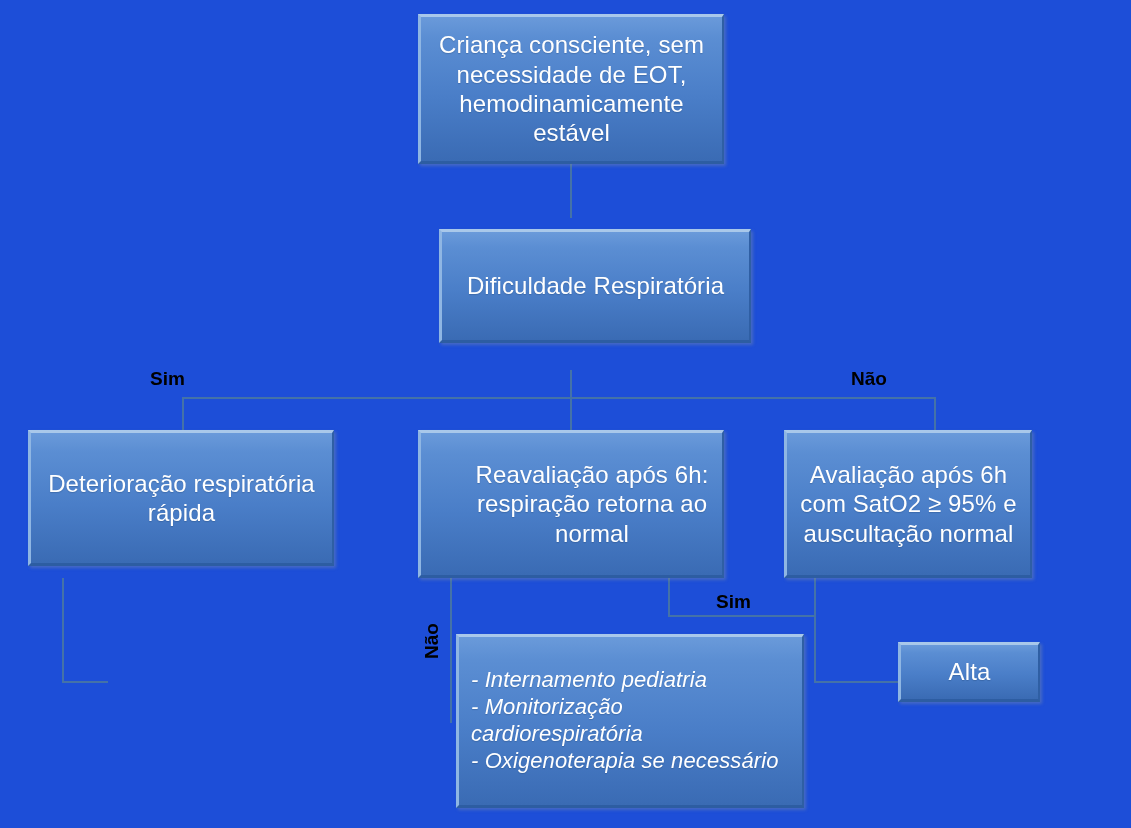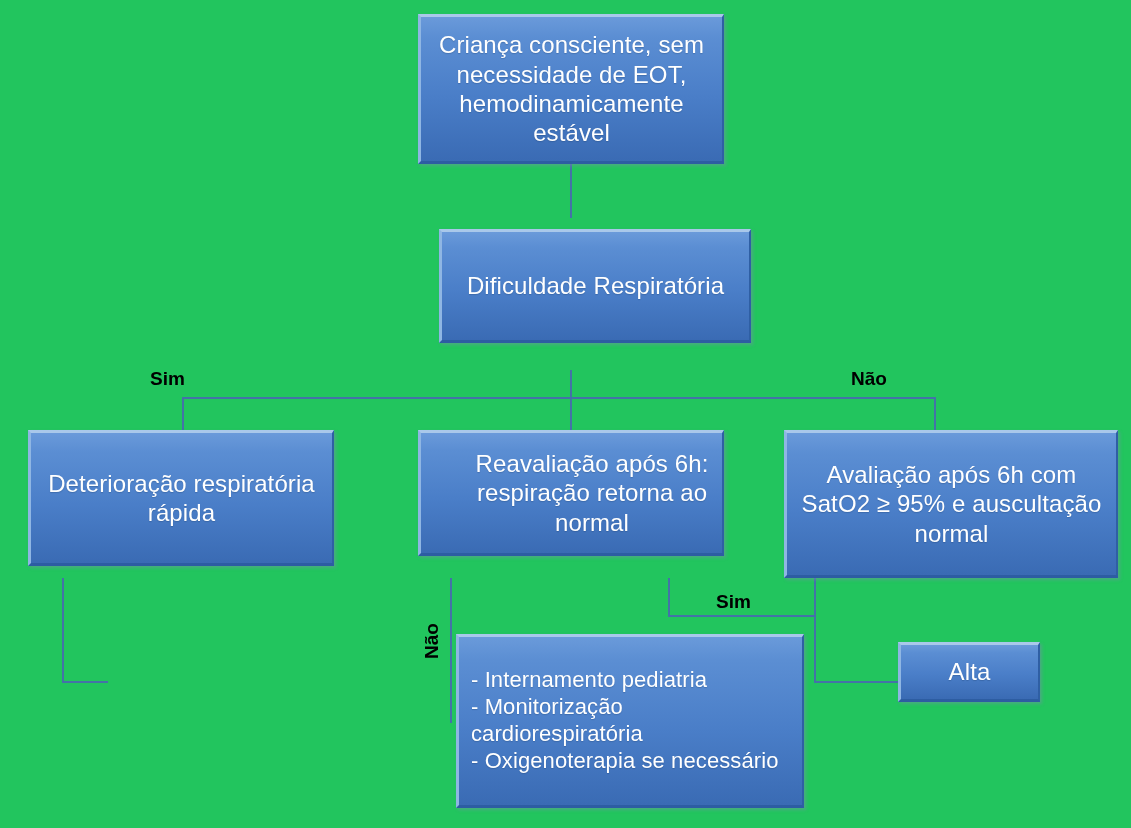--- a/index.html
+++ b/index.html
@@ -7,21 +7,21 @@
     padding: 0;
     background: #ffffff;
   }
   body {
     font-family: "Liberation Sans", sans-serif;
   }
   #canvas {
     position: relative;
     width: 1131px;
     height: 828px;
-    background: #22c55e;
+    background: #1d4ed8;
     overflow: hidden;
   }
   
   .node {
     position: absolute;
     box-sizing: border-box;
     background: linear-gradient(180deg, #6a9ada 0%, #5b8ed3 14%, #4a7ec8 55%, #3a6bb4 100%);
     border-top: 3px solid #a9c8ea;
     border-left: 3px solid #8fb6e3;
     border-right: 2px solid #2f5fa4;
@@ -43,20 +43,21 @@
     box-sizing: border-box;
     white-space: pre-line;
   }
   .node.left-align {
     justify-content: flex-start;
     text-align: left;
   }
   .node.left-align .label {
     padding-left: 12px;
     text-align: left;
+    font-style: italic;
   }
 
   
   .conn {
     position: absolute;
     background: #4472a8;
   }
   .conn.h { height: 2px; }
   .conn.v { width: 2px; }
 
@@ -105,25 +106,25 @@
   </div>
 
   <div class="node" style="left:415px; top:229px; width:312px; height:114px; font-size:24px;margin-left:24px;">
     <span class="label">Dificuldade Respiratória</span>
   </div>
 
   <div class="node" style="left:28px; top:430px; width:306px; height:136px; font-size:24px;">
     <span class="label">Deterioração respiratória rápida</span>
   </div>
 
-  <div class="node" style="left:418px; top:430px; width:306px; height:126px; font-size:24px;padding-left:41px;">
+  <div class="node" style="left:418px; top:430px; width:306px; height:148px; font-size:24px;padding-left:41px;">
     <span class="label">Reavaliação após 6h: respiração retorna ao normal</span>
   </div>
 
-  <div class="node" style="left:784px; top:430px; width:334px; height:148px; font-size:24px;">
+  <div class="node" style="left:784px; top:430px; width:248px; height:148px; font-size:24px;">
     <span class="label">Avaliação após 6h com SatO2 ≥ 95% e auscultação normal</span>
   </div>
 
 
   <div class="node left-align" style="left:456px; top:634px; width:348px; height:174px; font-size:22px;">
     <span class="label">- Internamento pediatria
 - Monitorização cardiorespiratória
 - Oxigenoterapia se necessário</span>
   </div>
 

